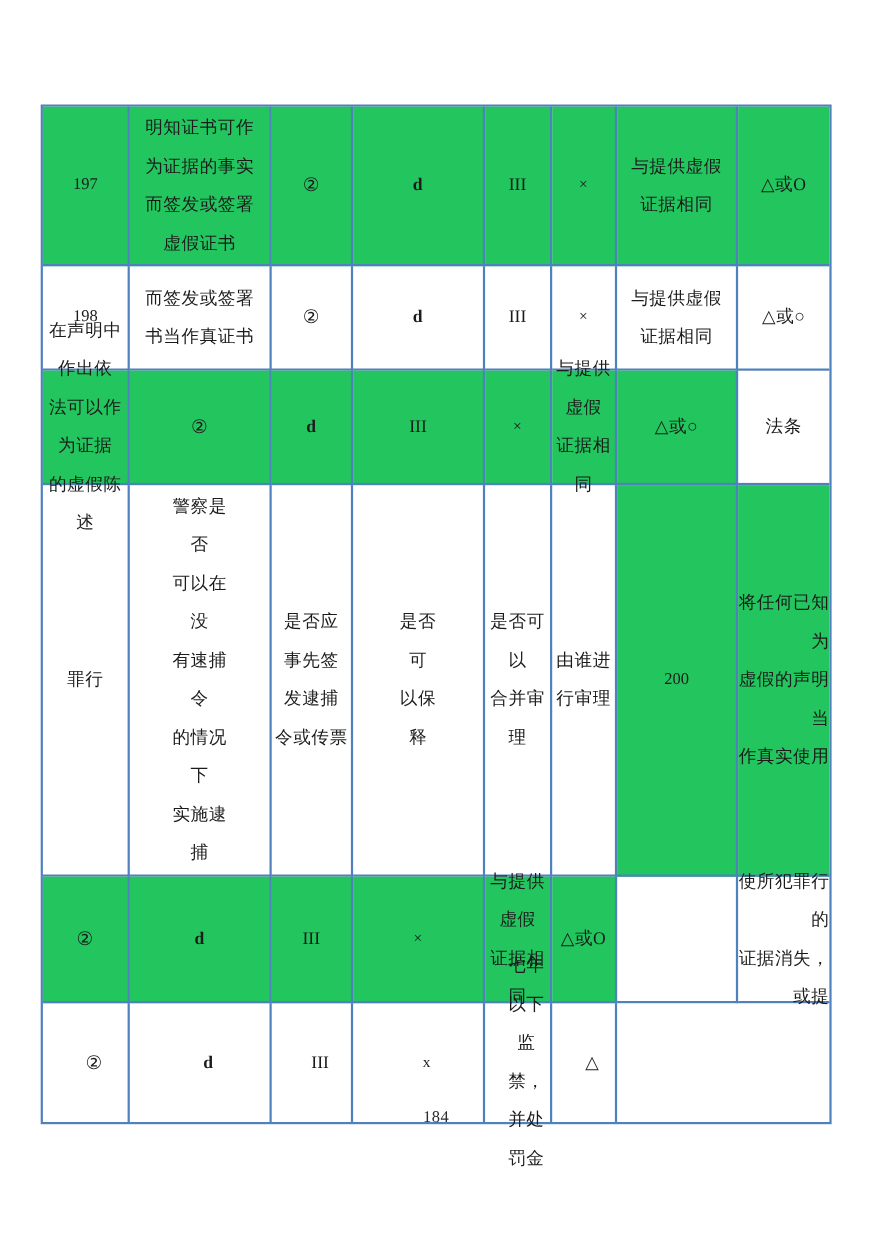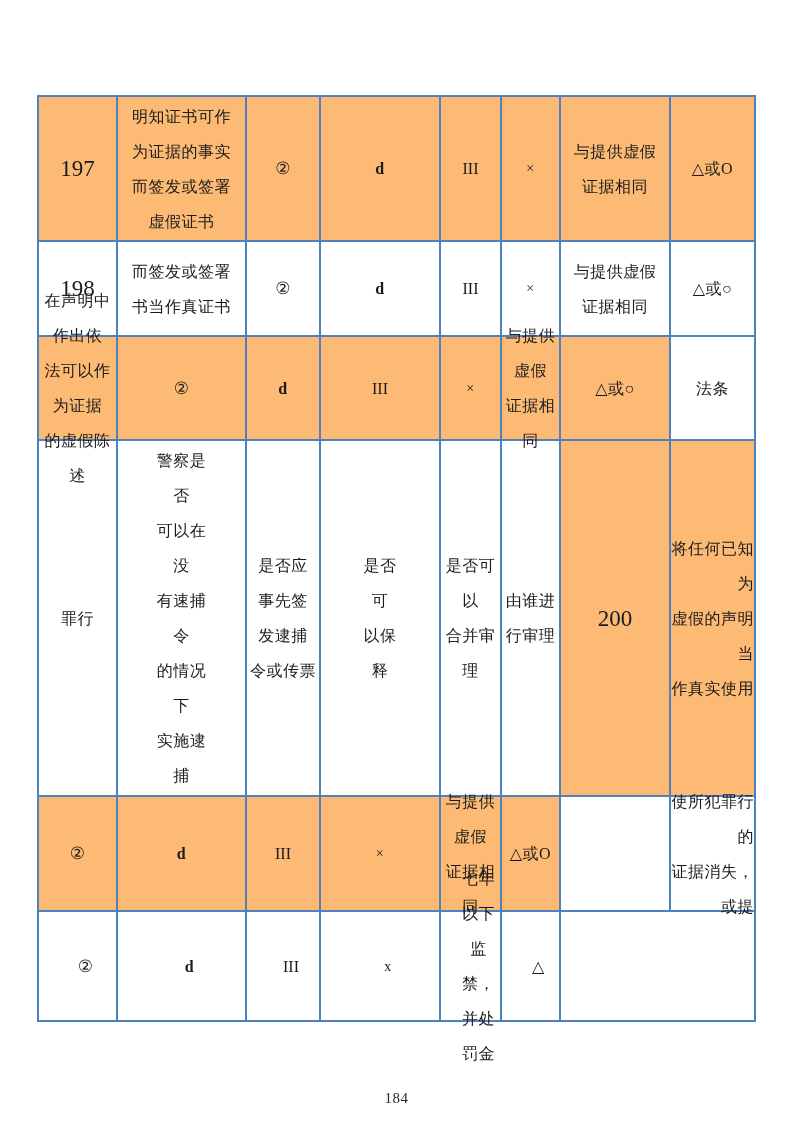--- a/index.html
+++ b/index.html
@@ -34,31 +34,31 @@
     white-space: pre-line;
     border-right: 2px solid #4F81BD;
     border-bottom: 2px solid #4F81BD;
     font-size: 16px;
     line-height: 35px;
     letter-spacing: 0.5px;
     box-sizing: border-box;
   }
   .cell:nth-child(8n) { border-right: none; text-align: right; }
   .cell:nth-child(n+41) { border-bottom: none; margin-left: 16px; }
-  .shaded { background: #fdba74; }
-  .v-num   { font-size: 23px; letter-spacing: 0; text-align: right; }
+  .shaded { background: #22c55e; }
+  .v-num   { font-size: 15px; letter-spacing: 0; text-align: right; }
   .v-arrest{ font-size: 17px; }
   .v-war   { font-weight: bold; font-size: 16px; }
   .v-bail  { font-size: 16px; letter-spacing: 0; }
   .v-joint { font-size: 14px; }
   .v-tried { font-size: 16px; }
   .page-number {
     position: absolute;
     left: 0;
-    top: 1090px;
+    top: 1008px;
     width: 100%;
     text-align: center;
     font-size: 15px;
     color: #2b2b2b;
     letter-spacing: 0.5px;
   }
 </style>
 </head>
 <body>
 

